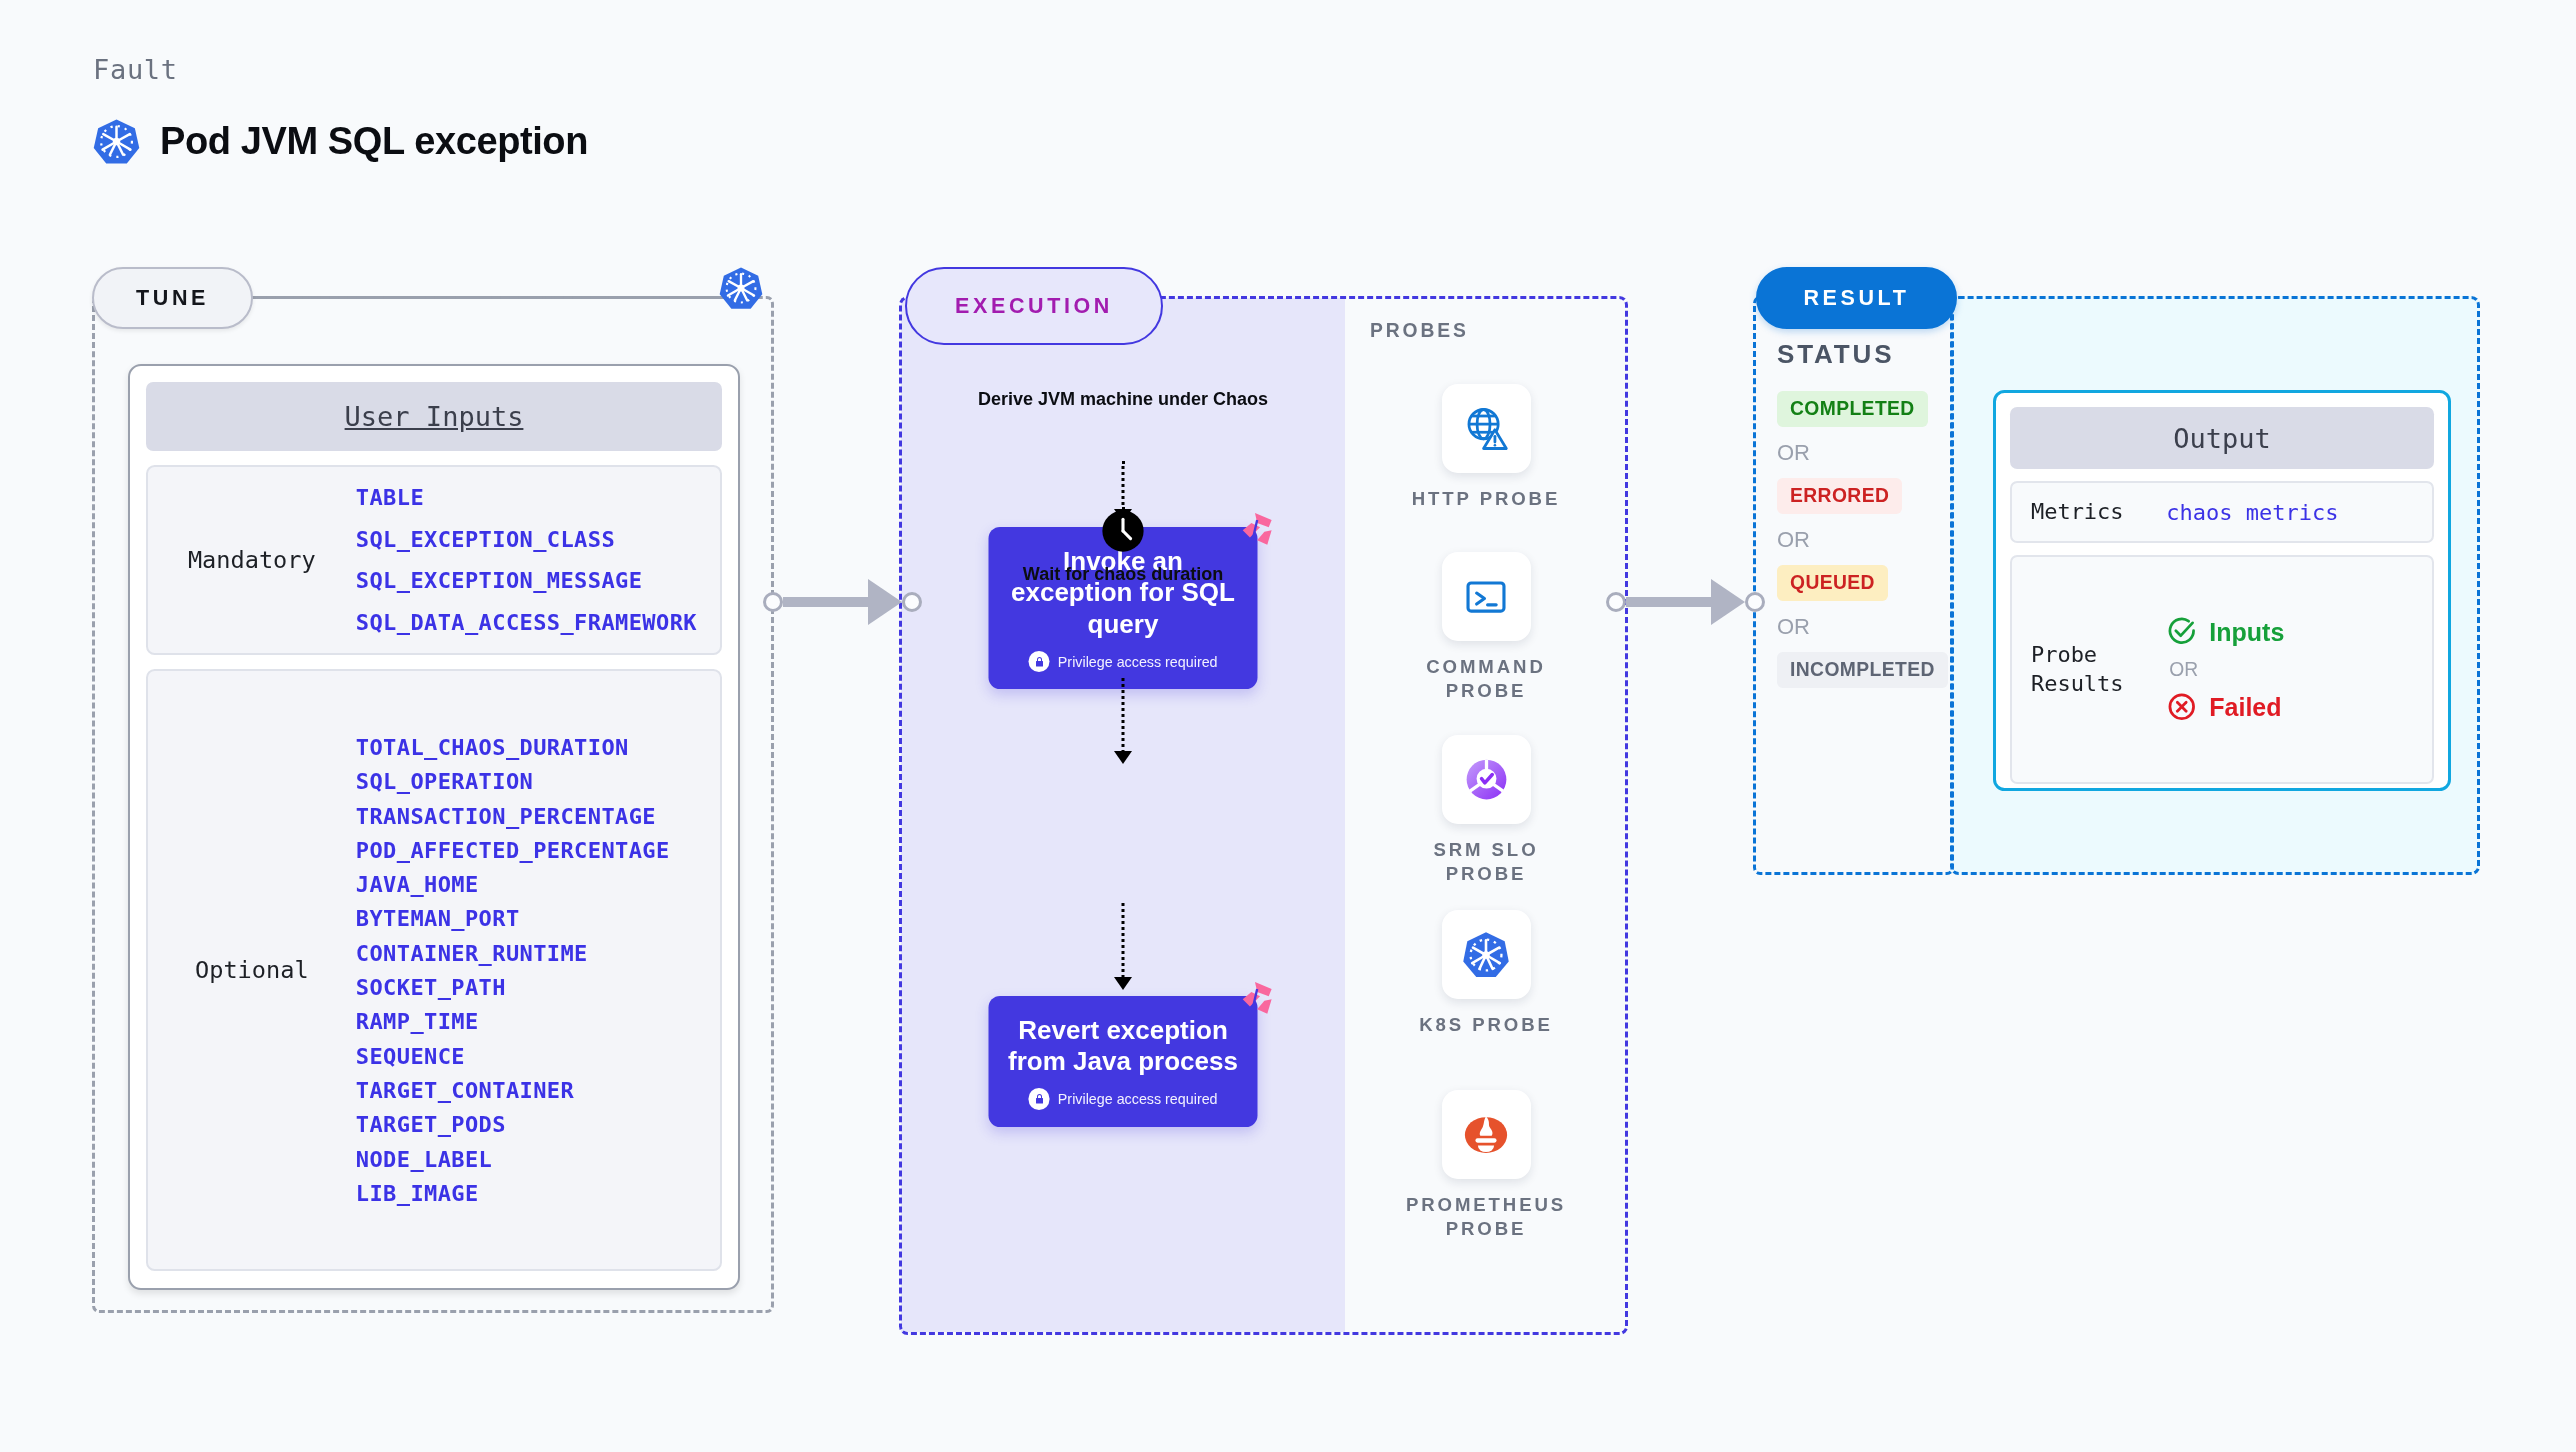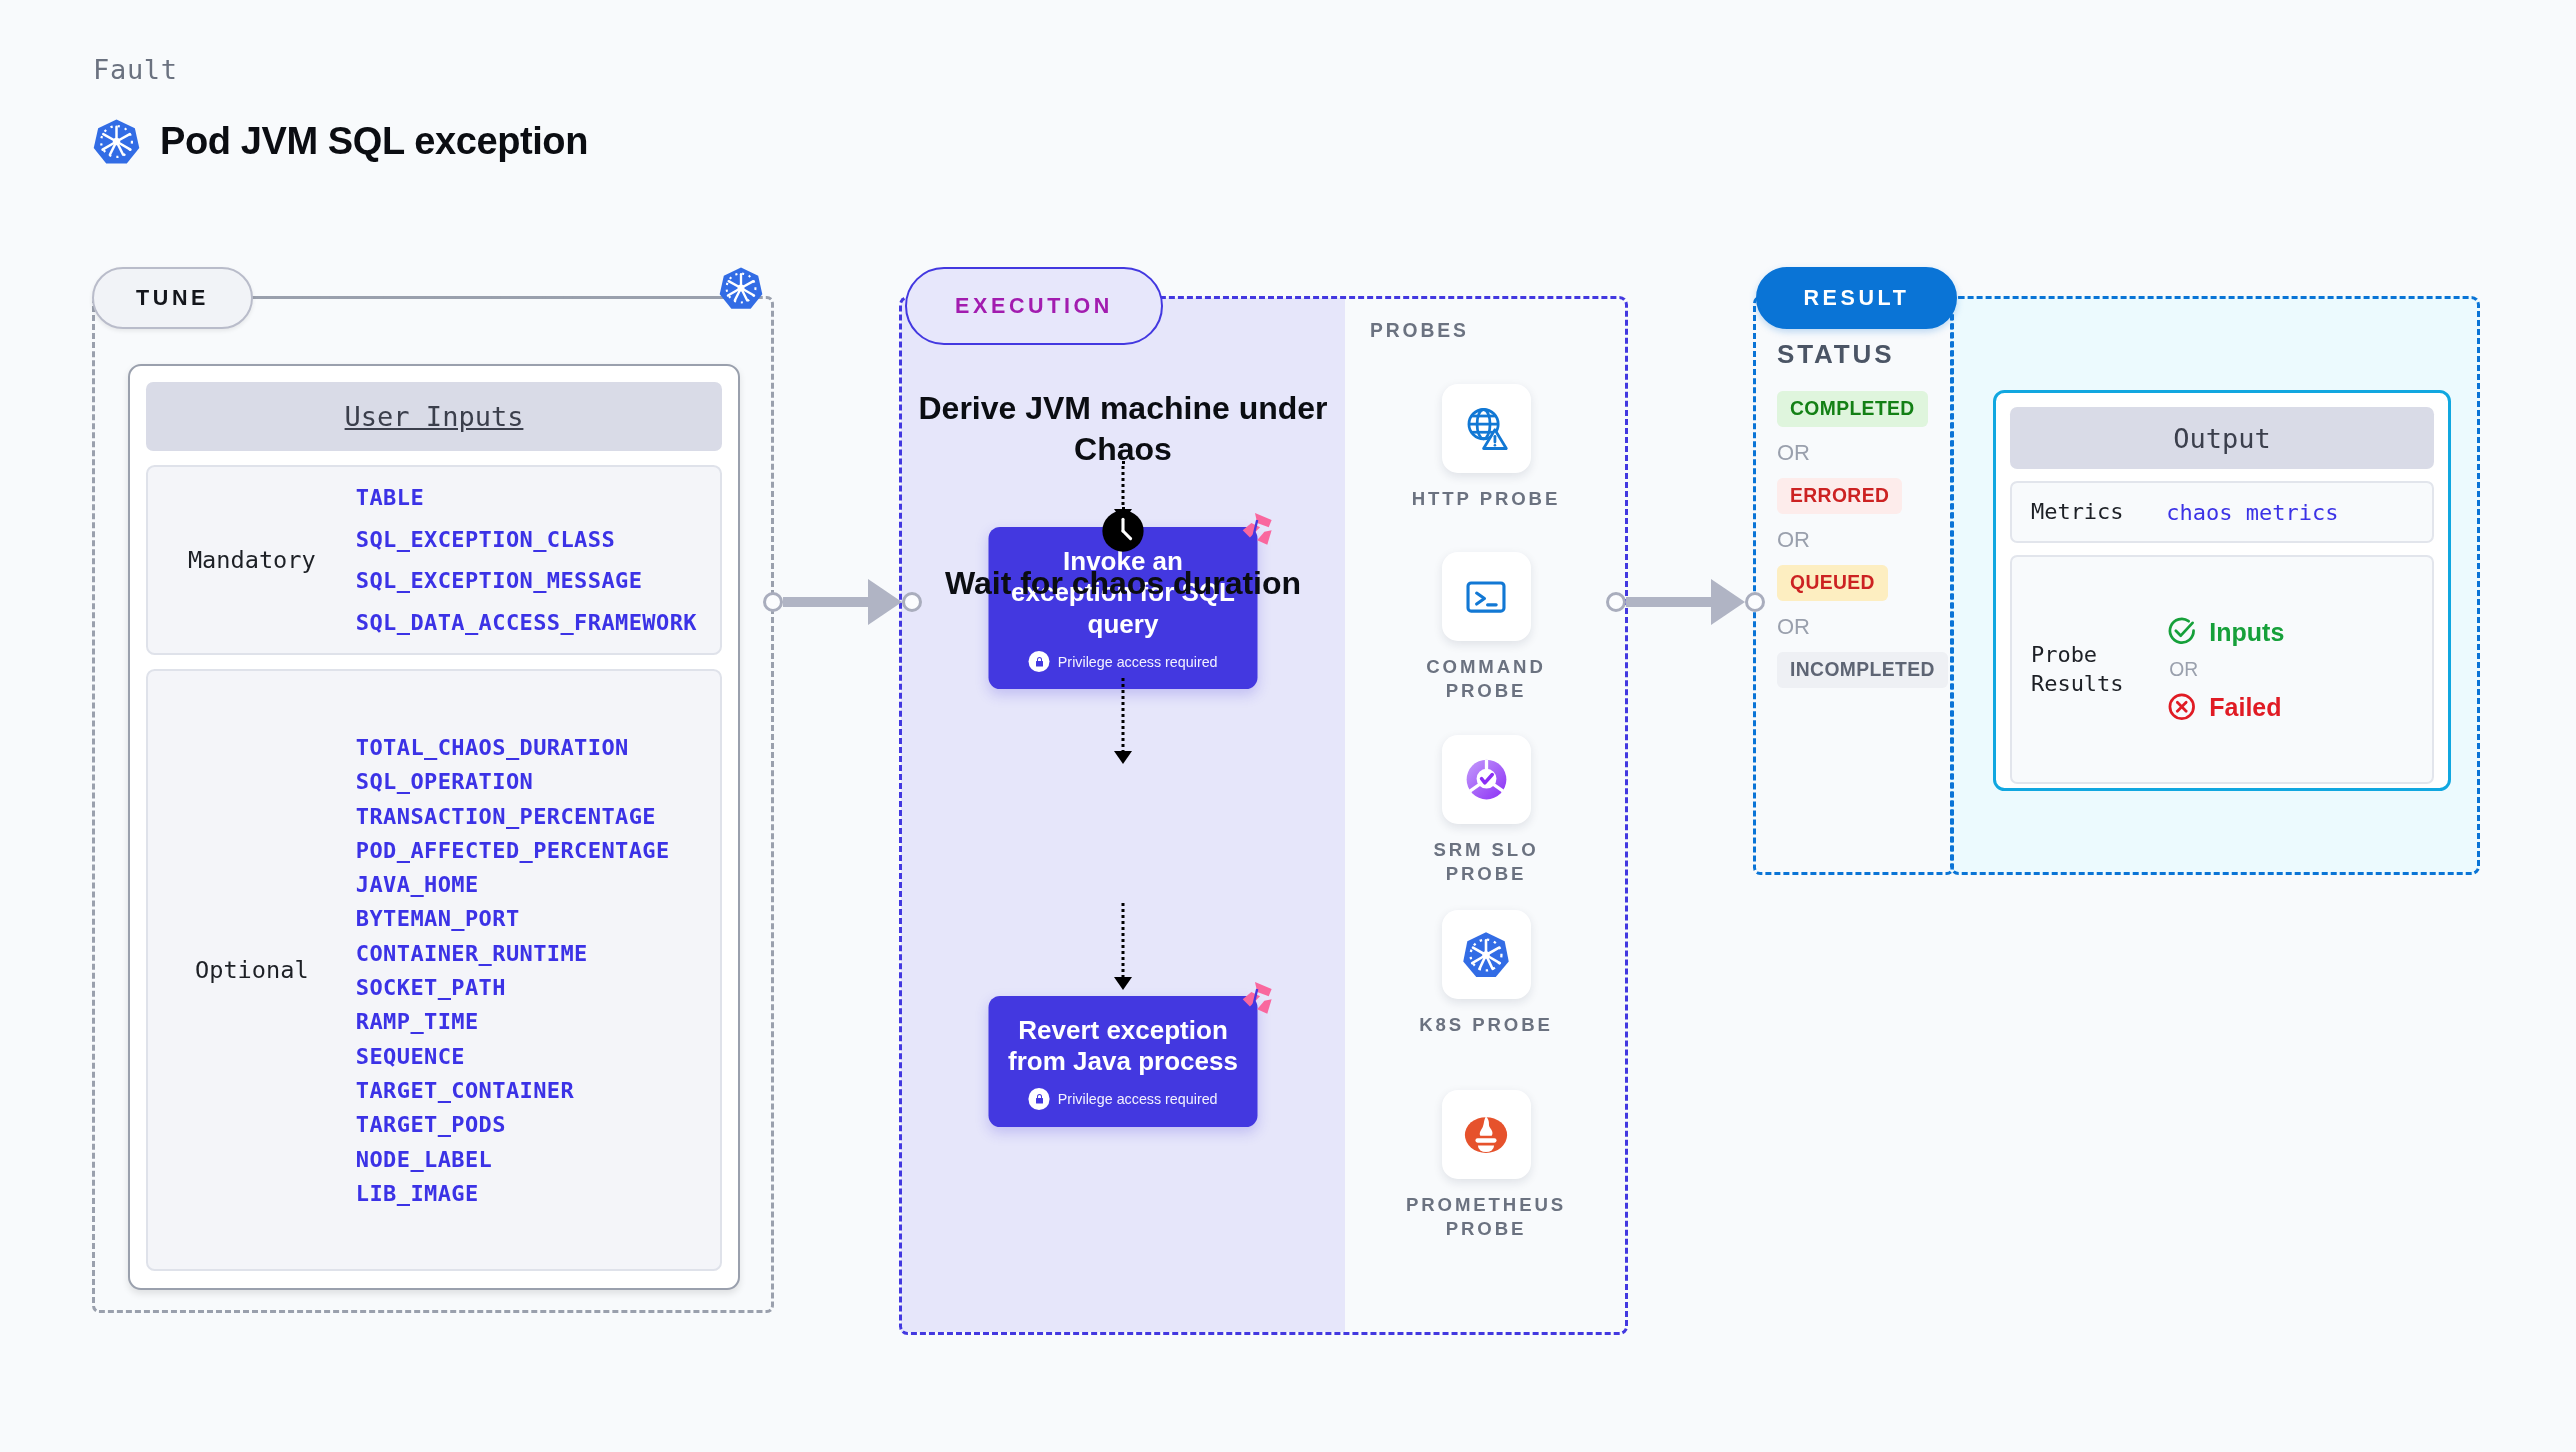--- a/index.html
+++ b/index.html
@@ -106,21 +106,21 @@
     border: 3.6px dashed #4338e0; border-radius: 8.6px; background: transparent;
   }
   .exec-fill {
     position: absolute; left: 901px; top: 298px; width: 444px; height: 1034px;
     background: #e6e6fa;
   }
   .exec-inner { position: absolute; left: 901px; top: 298px; width: 444px; height: 1034px; }
 
   .step-title {
     position: absolute; width: 100%; text-align: center;
-    font-size: 32px; font-weight: 700; color: #0b0d12; line-height: 1.28;
+    font-size: 18px; font-weight: 700; color: #0b0d12; line-height: 1.28;
   }
   #step-derive { top: 90px; }
   #step-wait { top: 265px; }
 
   .vline {
     position: absolute; left: 50%; width: 0; transform: translateX(-50%);
     border-left: 3.6px dotted #000;
   }
   .arrowhead {
     position: absolute; left: 50%; transform: translateX(-50%);

